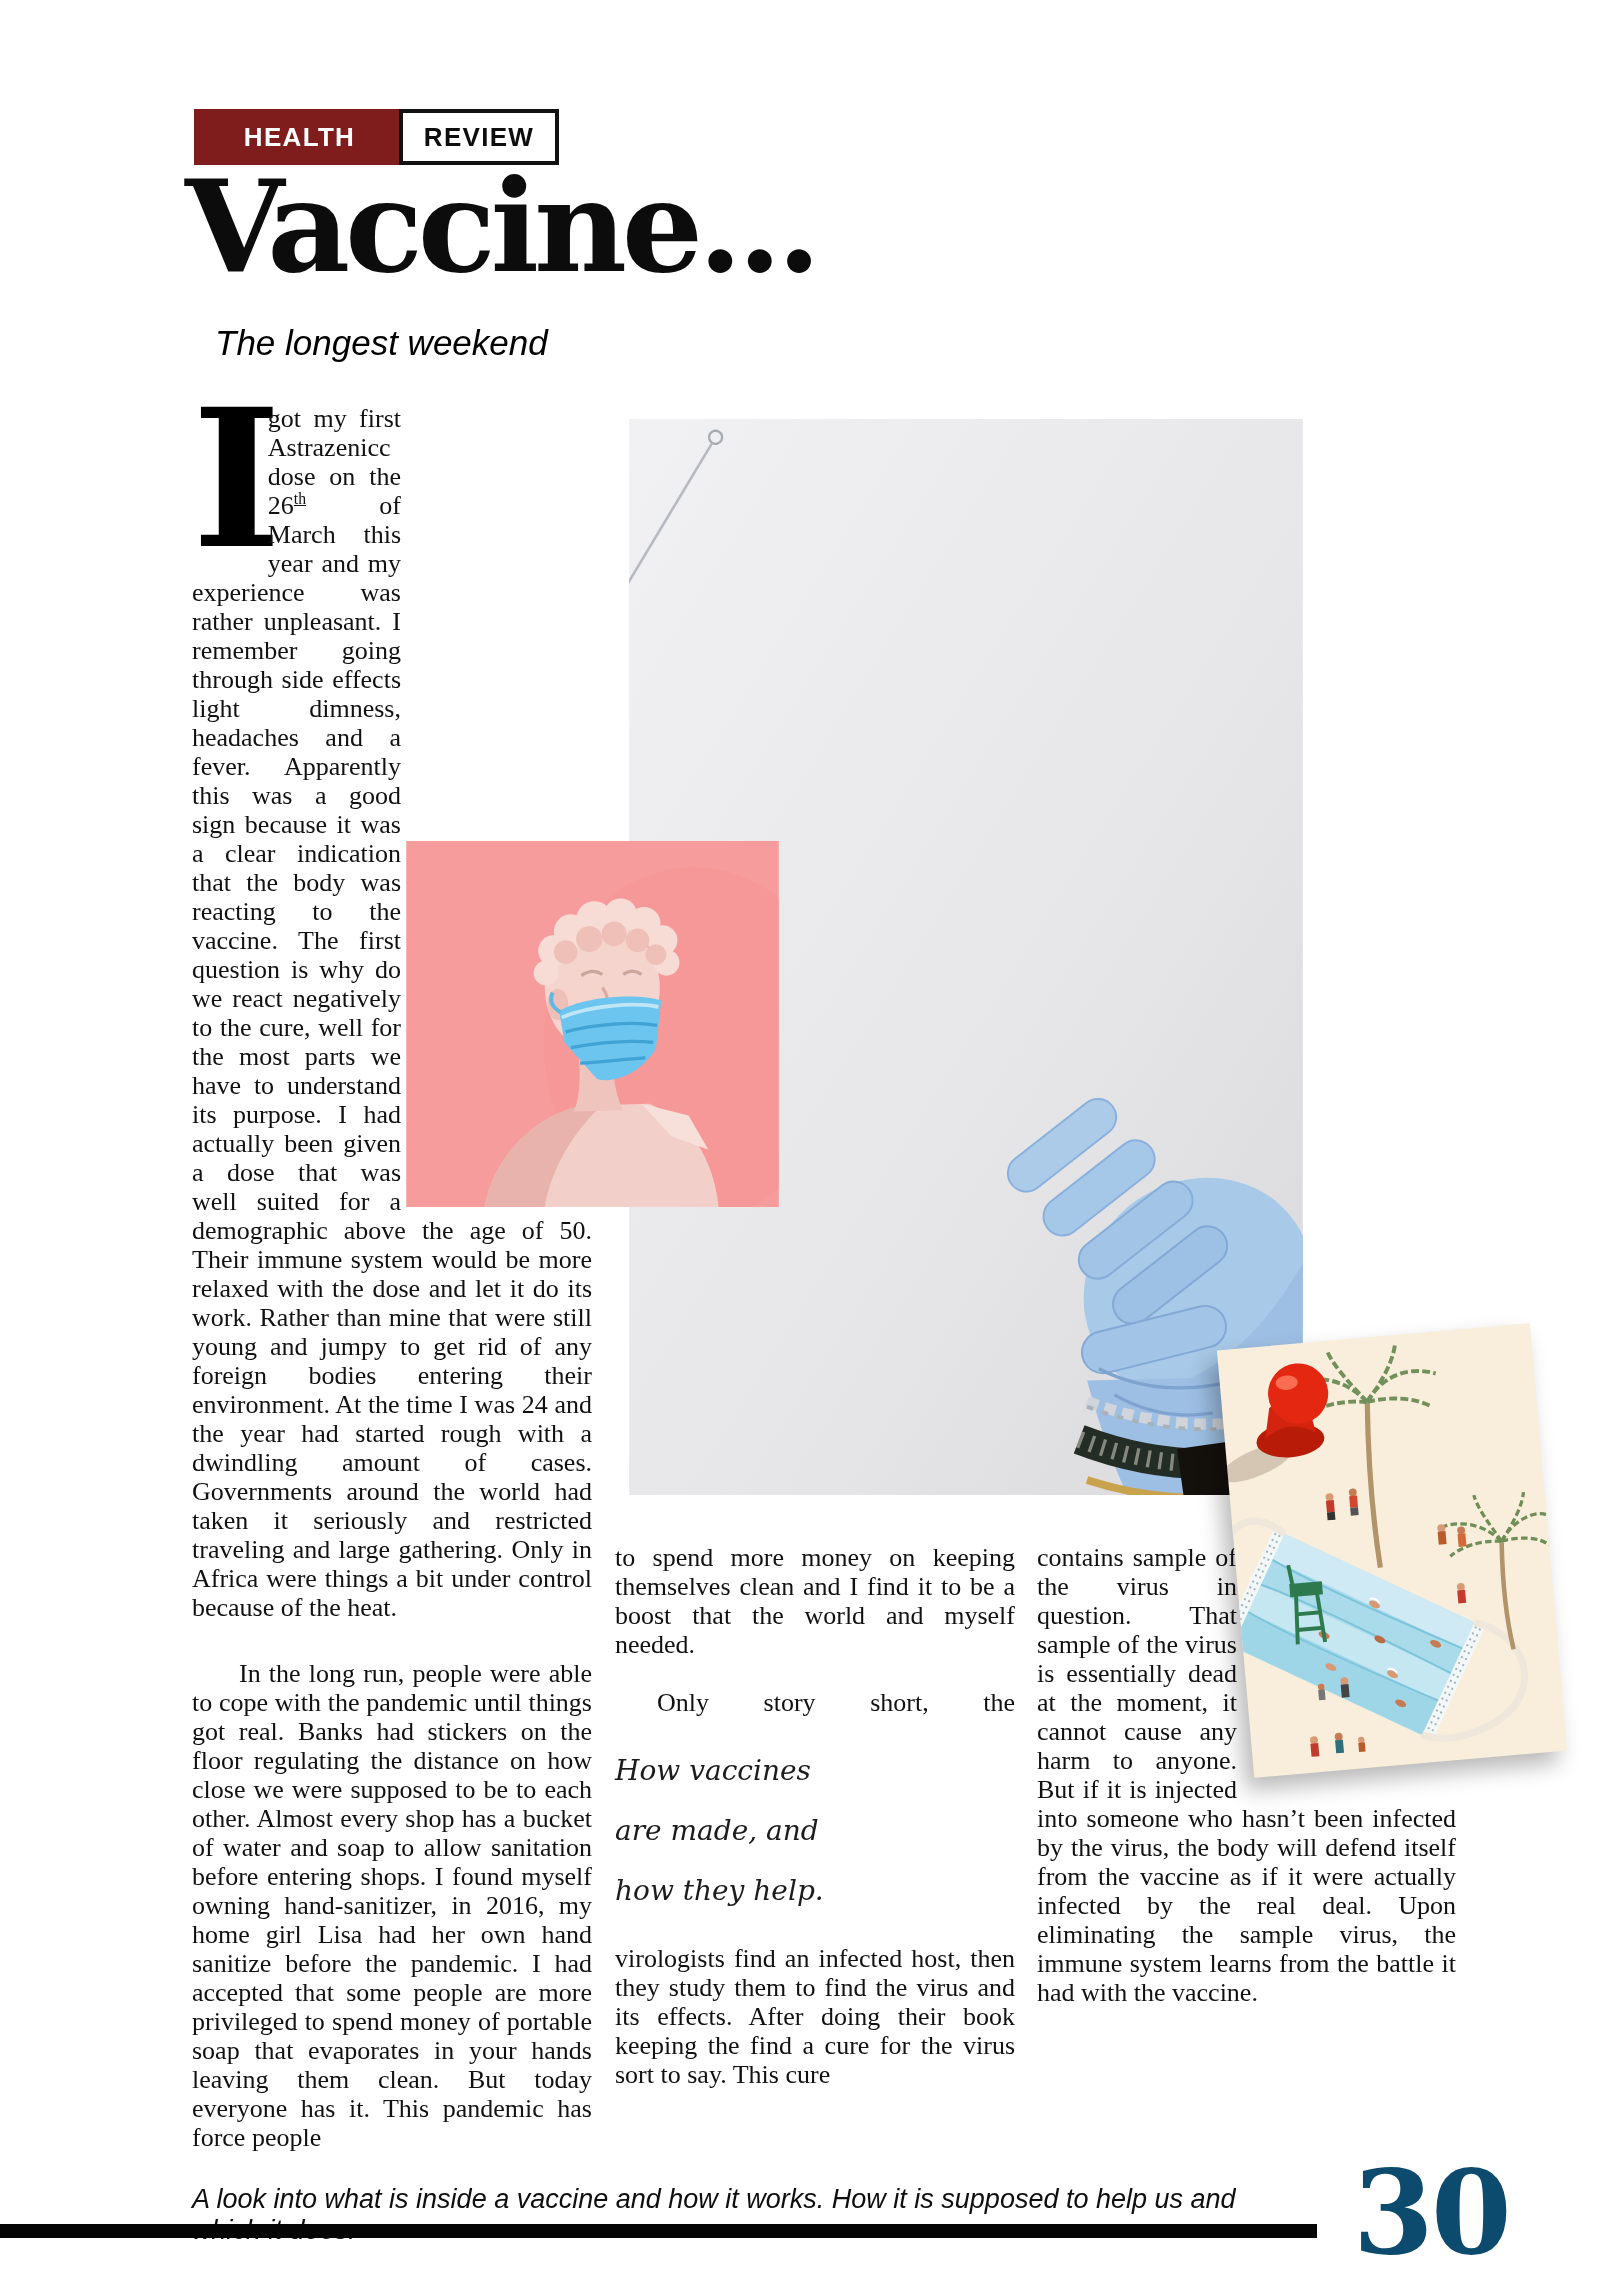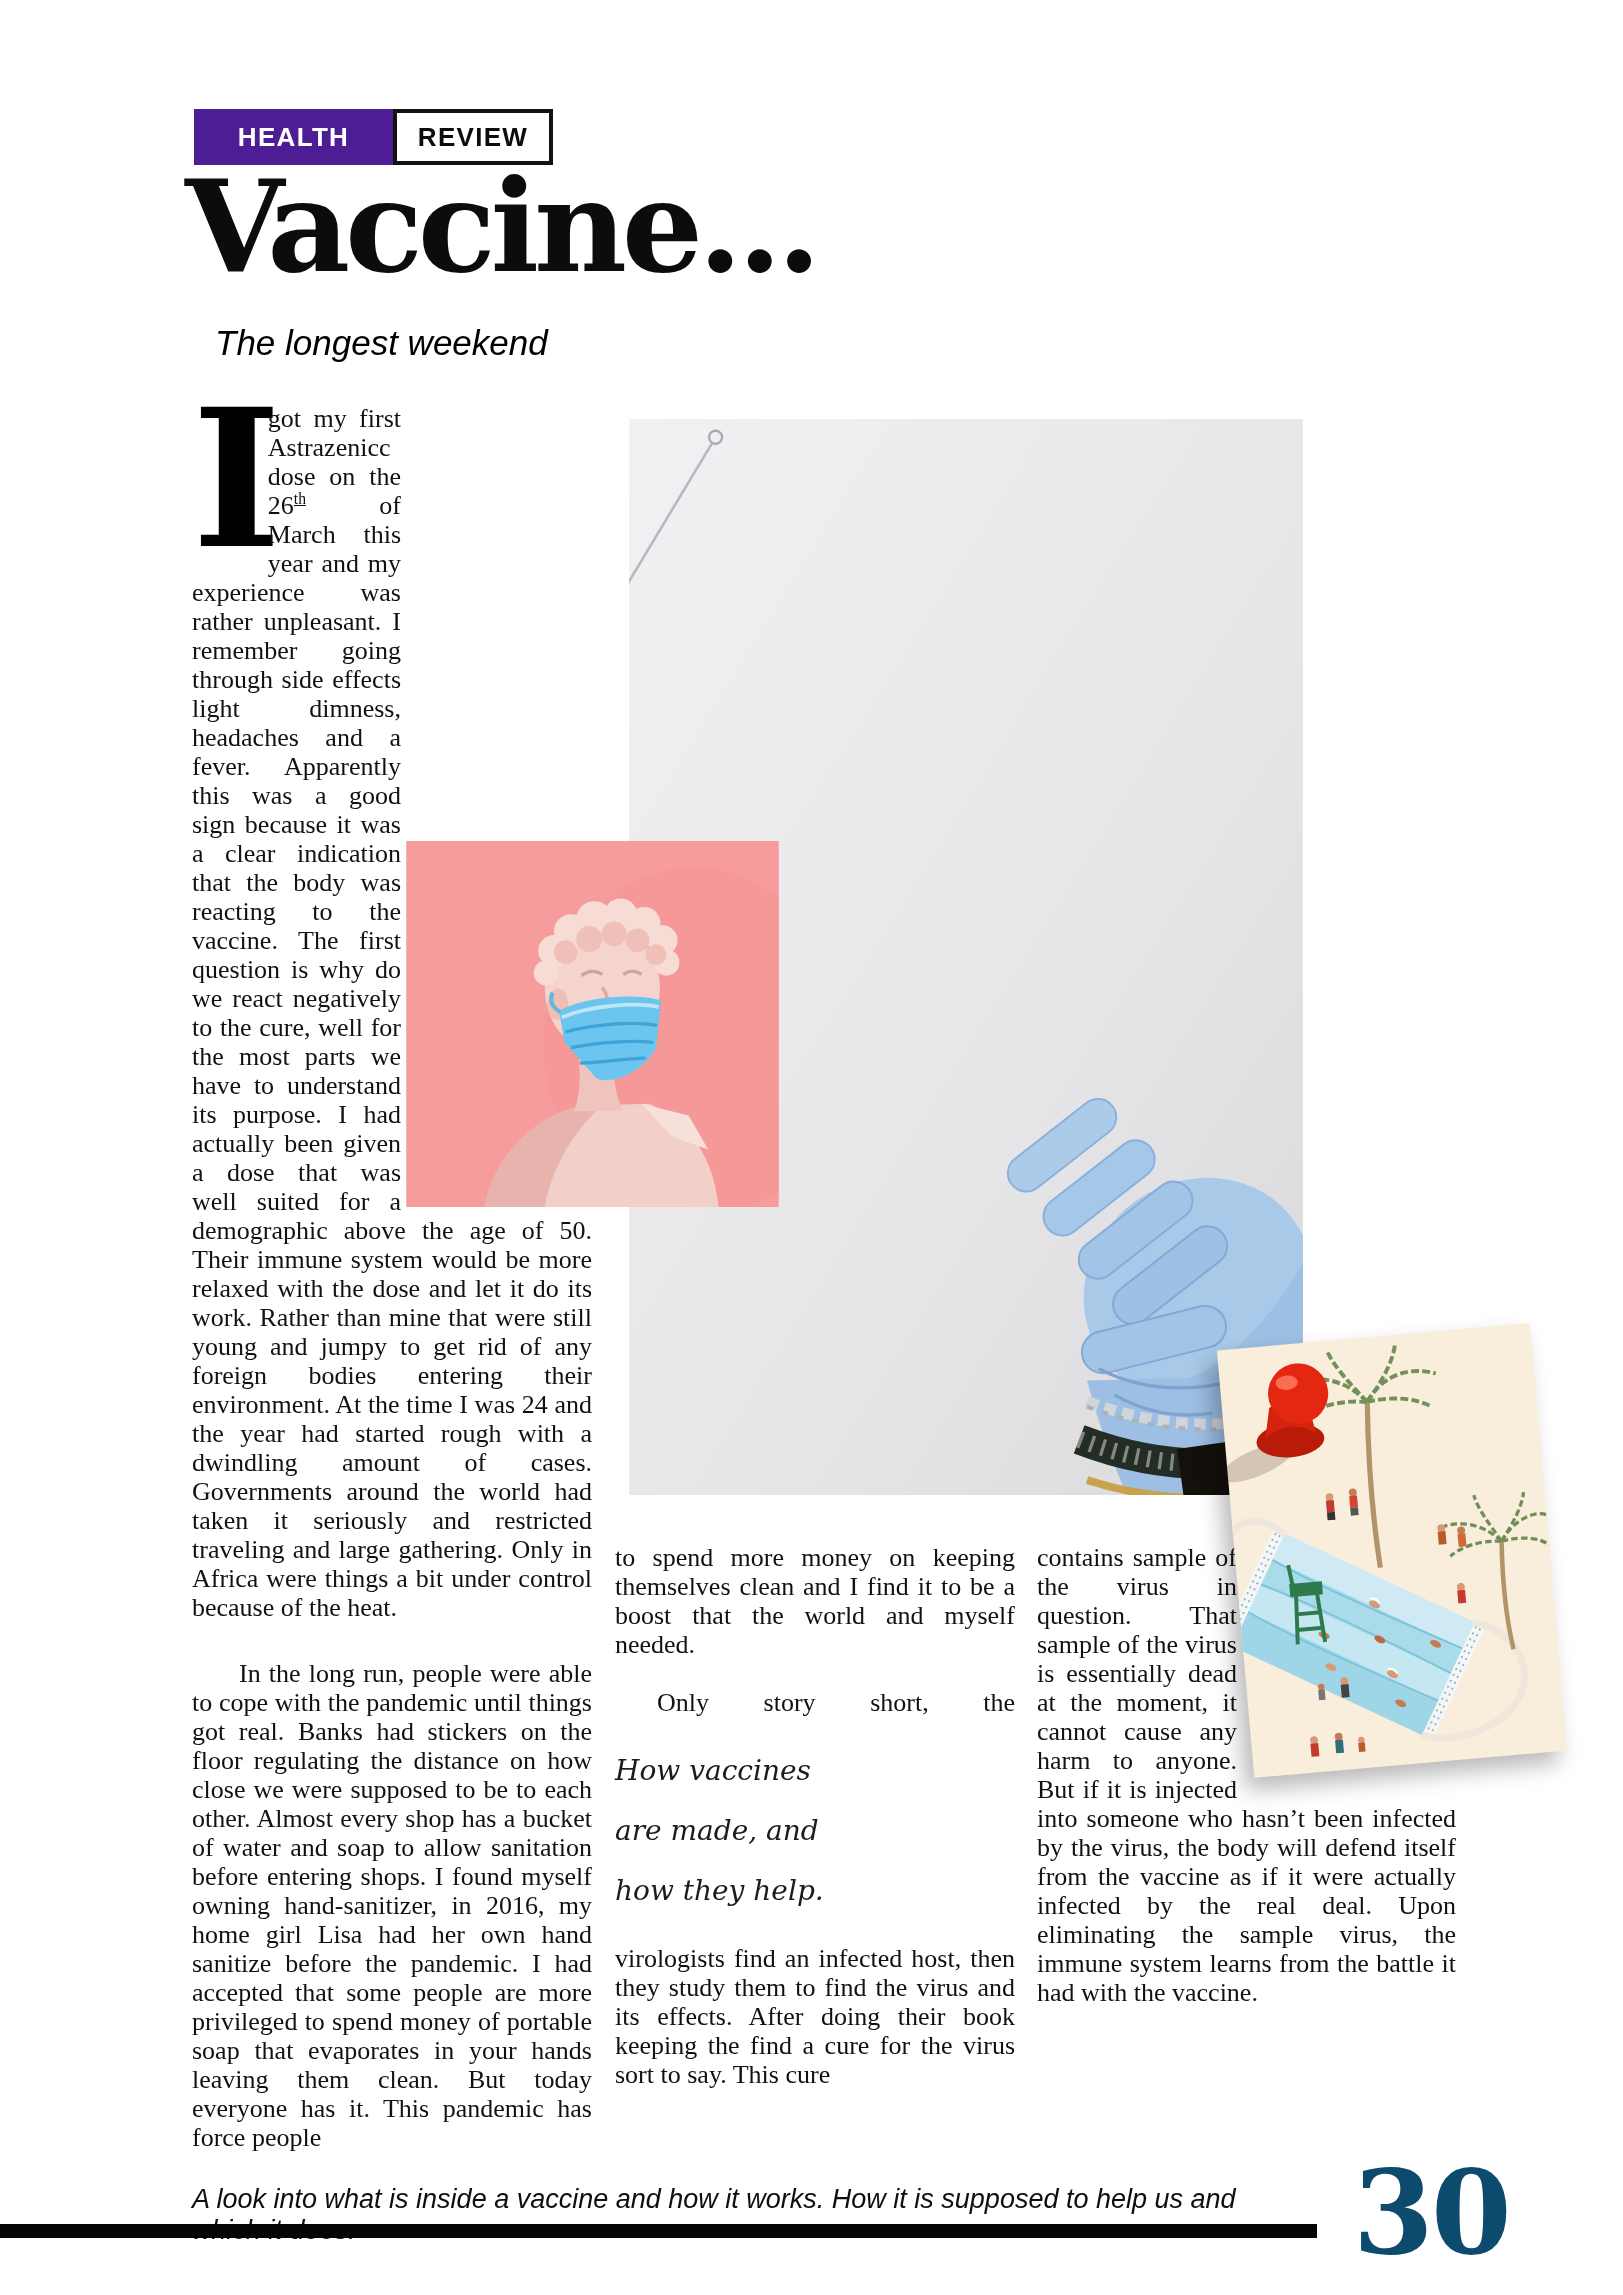--- a/index.html
+++ b/index.html
@@ -2,21 +2,21 @@
 <html style="font-size:10.5px"><head>
 <meta charset="utf-8">
 <style>
   html,body{margin:0;padding:0;background:#ffffff;}
   #page{position:relative;width:1623px;height:2295px;background:#ffffff;overflow:hidden;
         font-family:"Liberation Serif",serif;color:#0d0d0d;}
 
   
   .badge{position:absolute;left:194px;top:109px;height:56px;display:flex;align-items:stretch;
          font-family:"Liberation Sans",sans-serif;font-weight:bold;font-size:26px;letter-spacing:1.3px;}
-  .badge .health{background:#4c1d95;color:#ffffff;width:199px;display:flex;align-items:center;justify-content:center;}
+  .badge .health{background:#7f1d1d;color:#ffffff;width:199px;display:flex;align-items:center;justify-content:center;padding-left:6px;}
   .badge .review{background:#ffffff;color:#0d0d0d;width:152px;border:4.6px solid #121212;
                  display:flex;align-items:center;justify-content:center;}
 
   
   .title{position:absolute;left:185px;top:162px;font-family:"DejaVu Serif",serif;font-weight:800;
          font-size:128px;line-height:1;letter-spacing:-5.2px;color:#0c0c0c;}
   .subtitle{position:absolute;left:191px;top:323px;font-family:"Liberation Sans",sans-serif;
             font-style:italic;font-size:35px;color:#000;margin-left:24px;}
 
   

